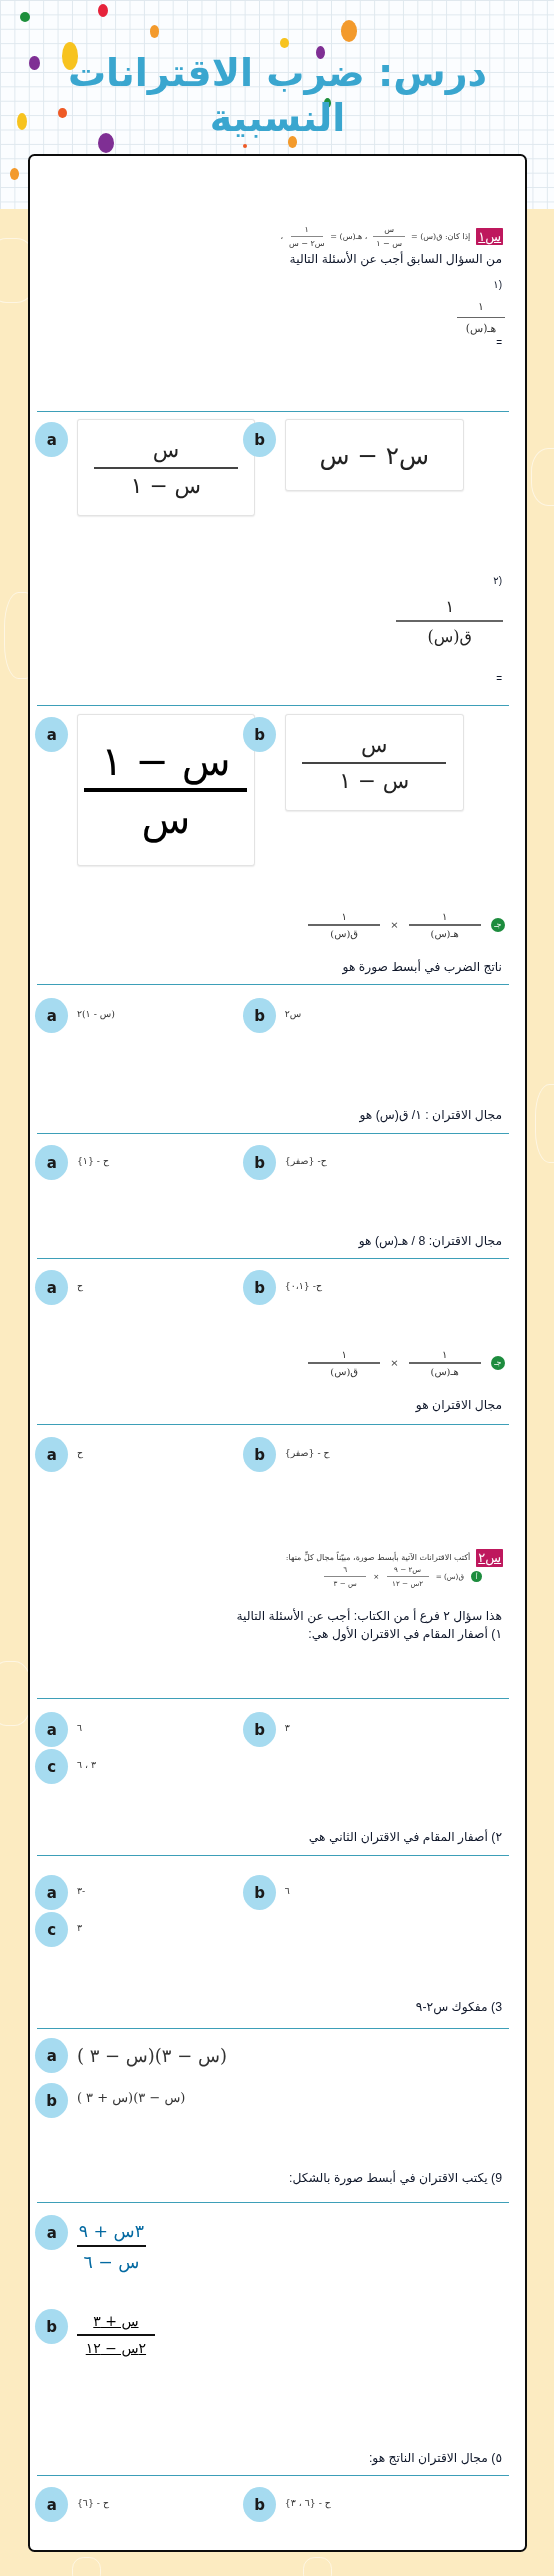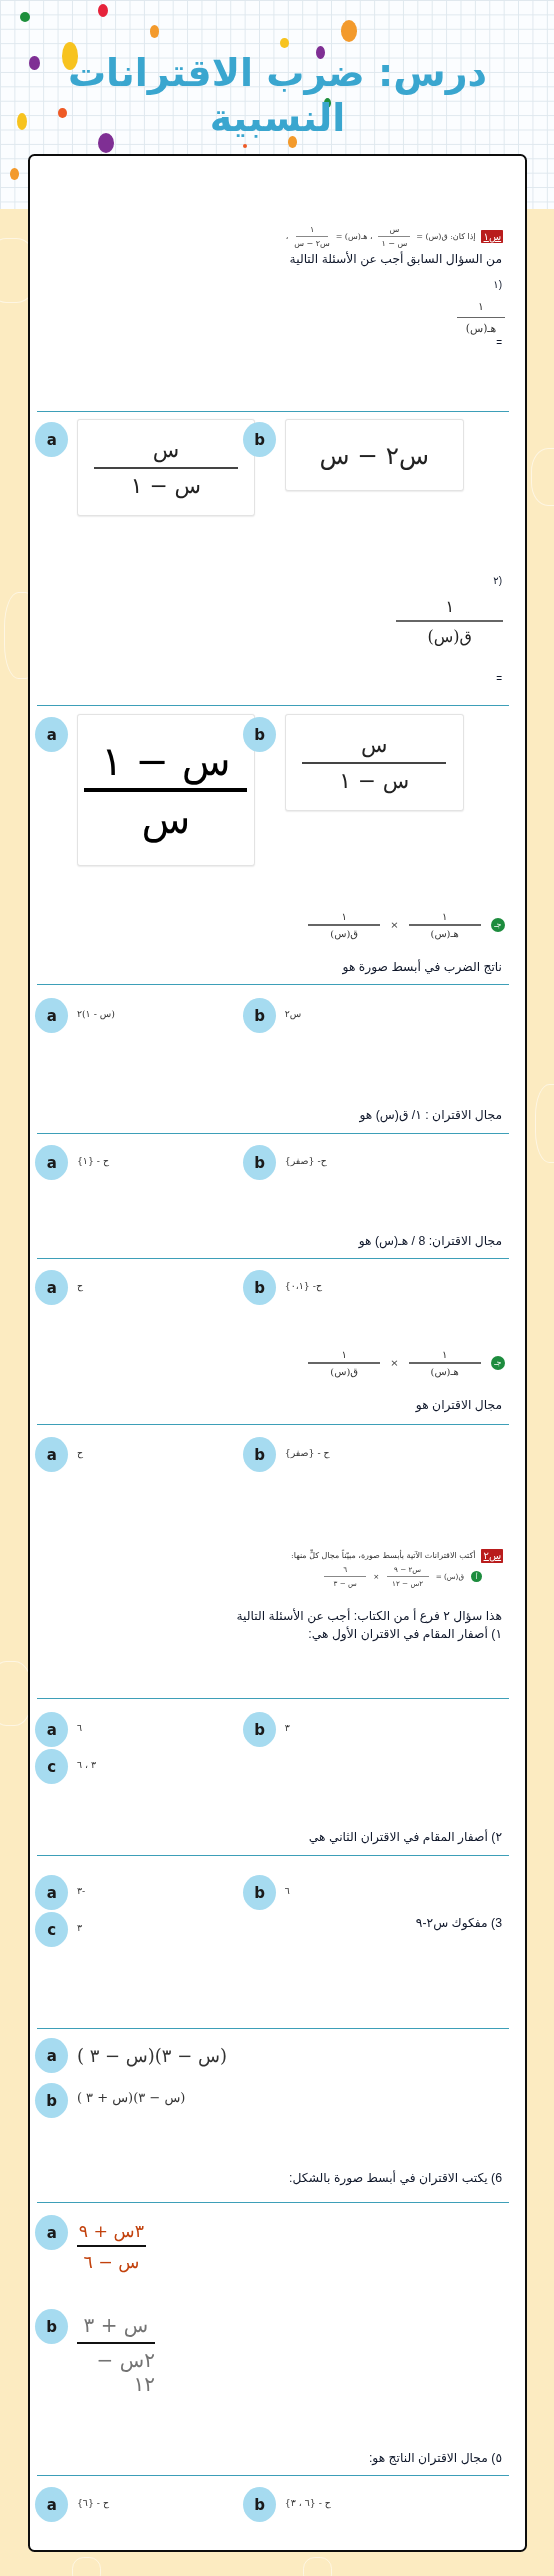--- a/index.html
+++ b/index.html
@@ -35,22 +35,22 @@
     position: absolute; left: 28px; top: 154px; width: 499px; height: 2398px;
     background: #ffffff; border: 2.2px solid #0d0d0d; border-radius: 6.5px;
     overflow: hidden;
   }
   .q-img {
     position: absolute; direction: rtl;
     font-family: "DejaVu Serif", serif; color: #333; font-size: 8px;
     display: flex; align-items: center; gap: 5.8px;
   }
   .tag-green {
-    display: inline-block; background: #b91c1c; color: #fff;
-    font-size: 10px; padding: 1.4px 2.2px; border-radius: 0.7px; text-decoration: underline;
+    display: inline-block; background: #be185d; color: #fff;
+    font-size: 13px; padding: 1.4px 2.2px; border-radius: 0.7px; text-decoration: underline;
   }
   .dot-green {
     display: inline-flex; width: 14.4px; height: 14.4px; border-radius: 50%;
     background: #1d8c3e; color: #fff; font-size: 8px;
     align-items: center; justify-content: center;
   }
   .frac {
     display: inline-flex; flex-direction: column; align-items: center;
     vertical-align: middle;
   }
@@ -309,44 +309,44 @@
   </div>
   <div class="opt" style="left:213px;top:1719px;">
     <div class="badge">b</div>
     <div class="opt-text">٦</div>
   </div>
   <div class="opt" style="left:-10.8px;top:1756px;">
     <div class="badge" style="margin-left:16px;">c</div>
     <div class="opt-text">٣</div>
   </div>
 
-  <div class="prompt" style="top:1760px;text-align:center;">3) مفكوك س٢-٩</div>
+  <div class="prompt" style="top:1844px;text-align:center;">3) مفكوك س٢-٩</div>
   <div class="sep" style="top:1872px;"></div>
   <div class="opt" style="left:-10.8px;top:1882px;">
     <div class="badge" style="margin-left:16px;">a</div>
     <div class="opt-text" style="font-size:18px;padding-top:7.2px;">(س − ٣)(س − ٣ )</div>
   </div>
   <div class="opt" style="left:-10.8px;top:1927px;">
     <div class="badge" style="margin-left:16px;">b</div>
     <div class="opt-text" style="font-size:13px;padding-top:7.2px;">(س − ٣)(س + ٣ )</div>
   </div>
 
-  <div class="prompt" style="top:2015px;">6) يكتب الاقتران في أبسط صورة بالشكل:</div>
+  <div class="prompt" style="top:2015px;">9) يكتب الاقتران في أبسط صورة بالشكل:</div>
   <div class="sep" style="top:2046px;"></div>
   <div class="opt" style="left:-10.8px;top:2059px;">
     <div class="badge" style="margin-left:16px;">a</div>
-    <div class="big-frac" style="width:69px;font-family:'DejaVu Serif',serif;font-size:17.3px;color:#c2410c;padding-top:5.8px;">
+    <div class="big-frac" style="width:69px;font-family:'DejaVu Serif',serif;font-size:17.3px;color:#0369a1;padding-top:5.8px;">
       <span>٣س + ٩</span>
       <span class="bar" style="height:2.2px;width:100%;margin:4.3px 0;background:#111;"></span>
       <span>س − ٦</span>
     </div>
   </div>
   <div class="opt" style="left:-10.8px;top:2153px;">
     <div class="badge" style="margin-left:16px;">b</div>
-    <div class="big-frac" style="width:78px;font-family:'DejaVu Serif',serif;font-size:20px;color:#737373;padding-top:4.3px;">
+    <div class="big-frac" style="width:78px;font-family:'DejaVu Serif',serif;font-size:14px;color:#000000;padding-top:4.3px;text-decoration:underline;">
       <span>س + ٣</span>
       <span class="bar" style="height:2.2px;width:100%;margin:4.3px 0;background:#111;"></span>
       <span>٢س − ١٢</span>
     </div>
   </div>
 
   <div class="prompt" style="top:2295px;">٥) مجال الاقتران الناتج هو:</div>
   <div class="sep" style="top:2319px;"></div>
   <div class="opt" style="left:-10.8px;top:2331px;">
     <div class="badge" style="margin-left:16px;">a</div>

